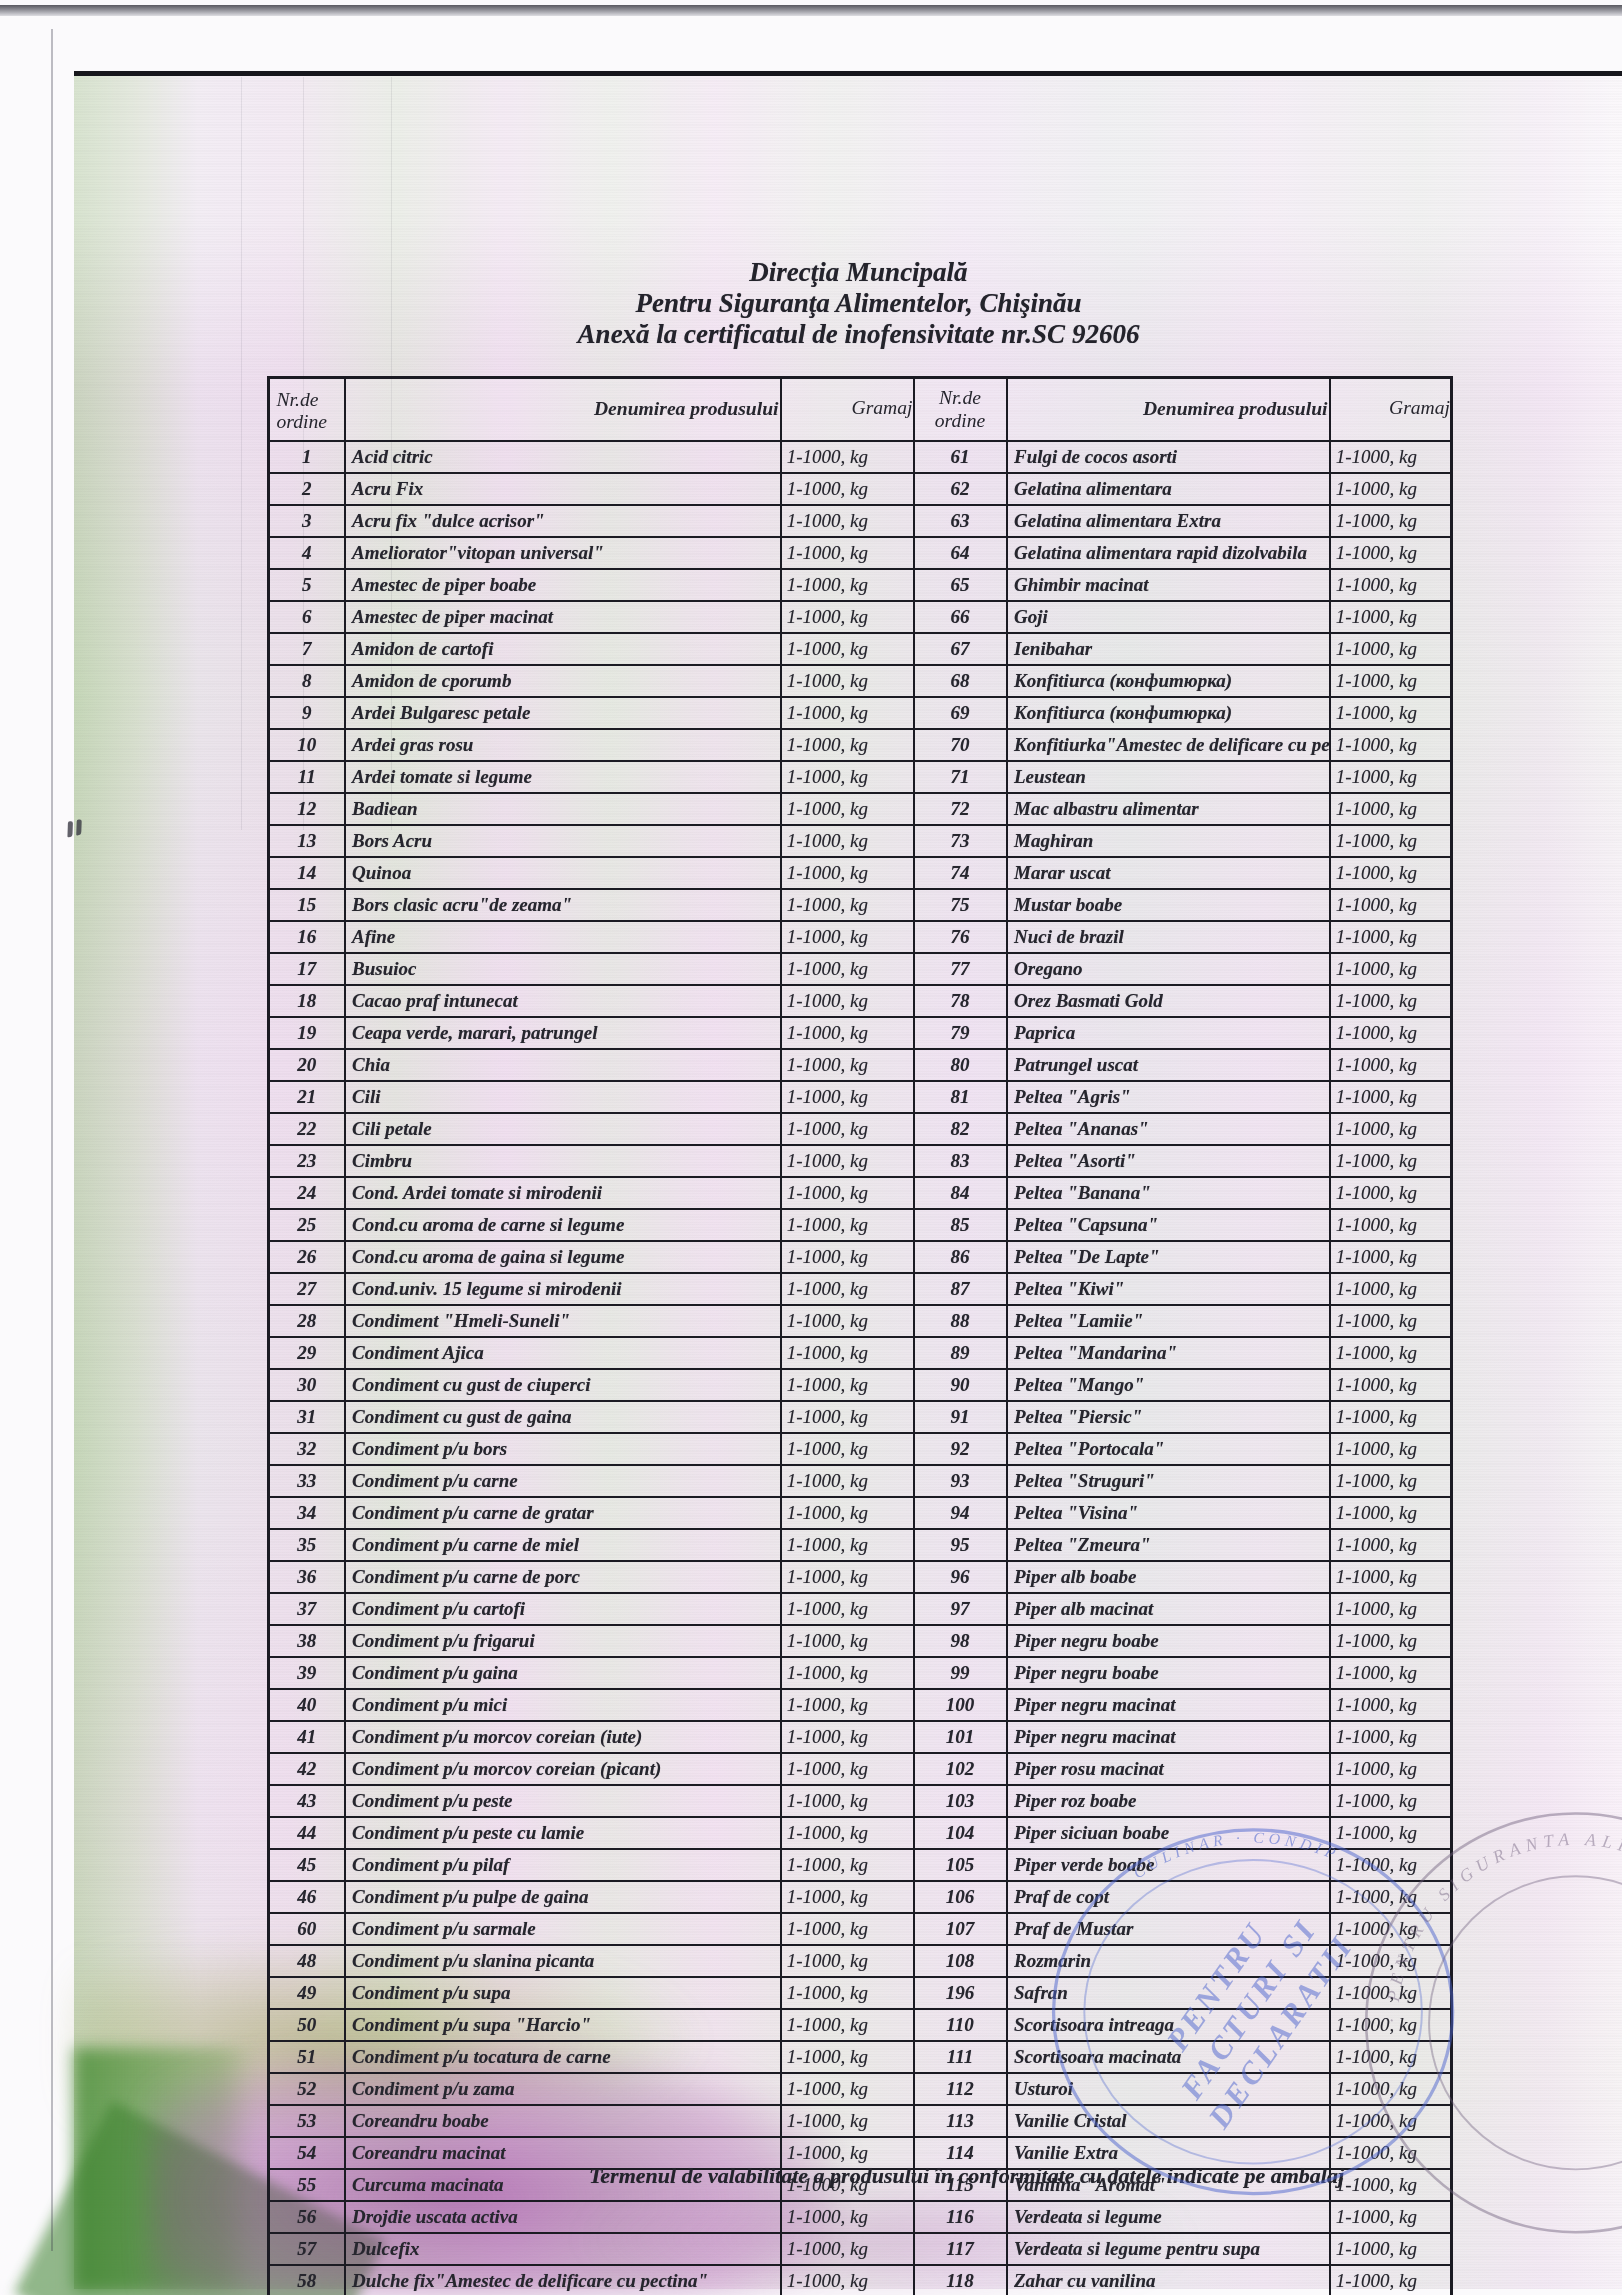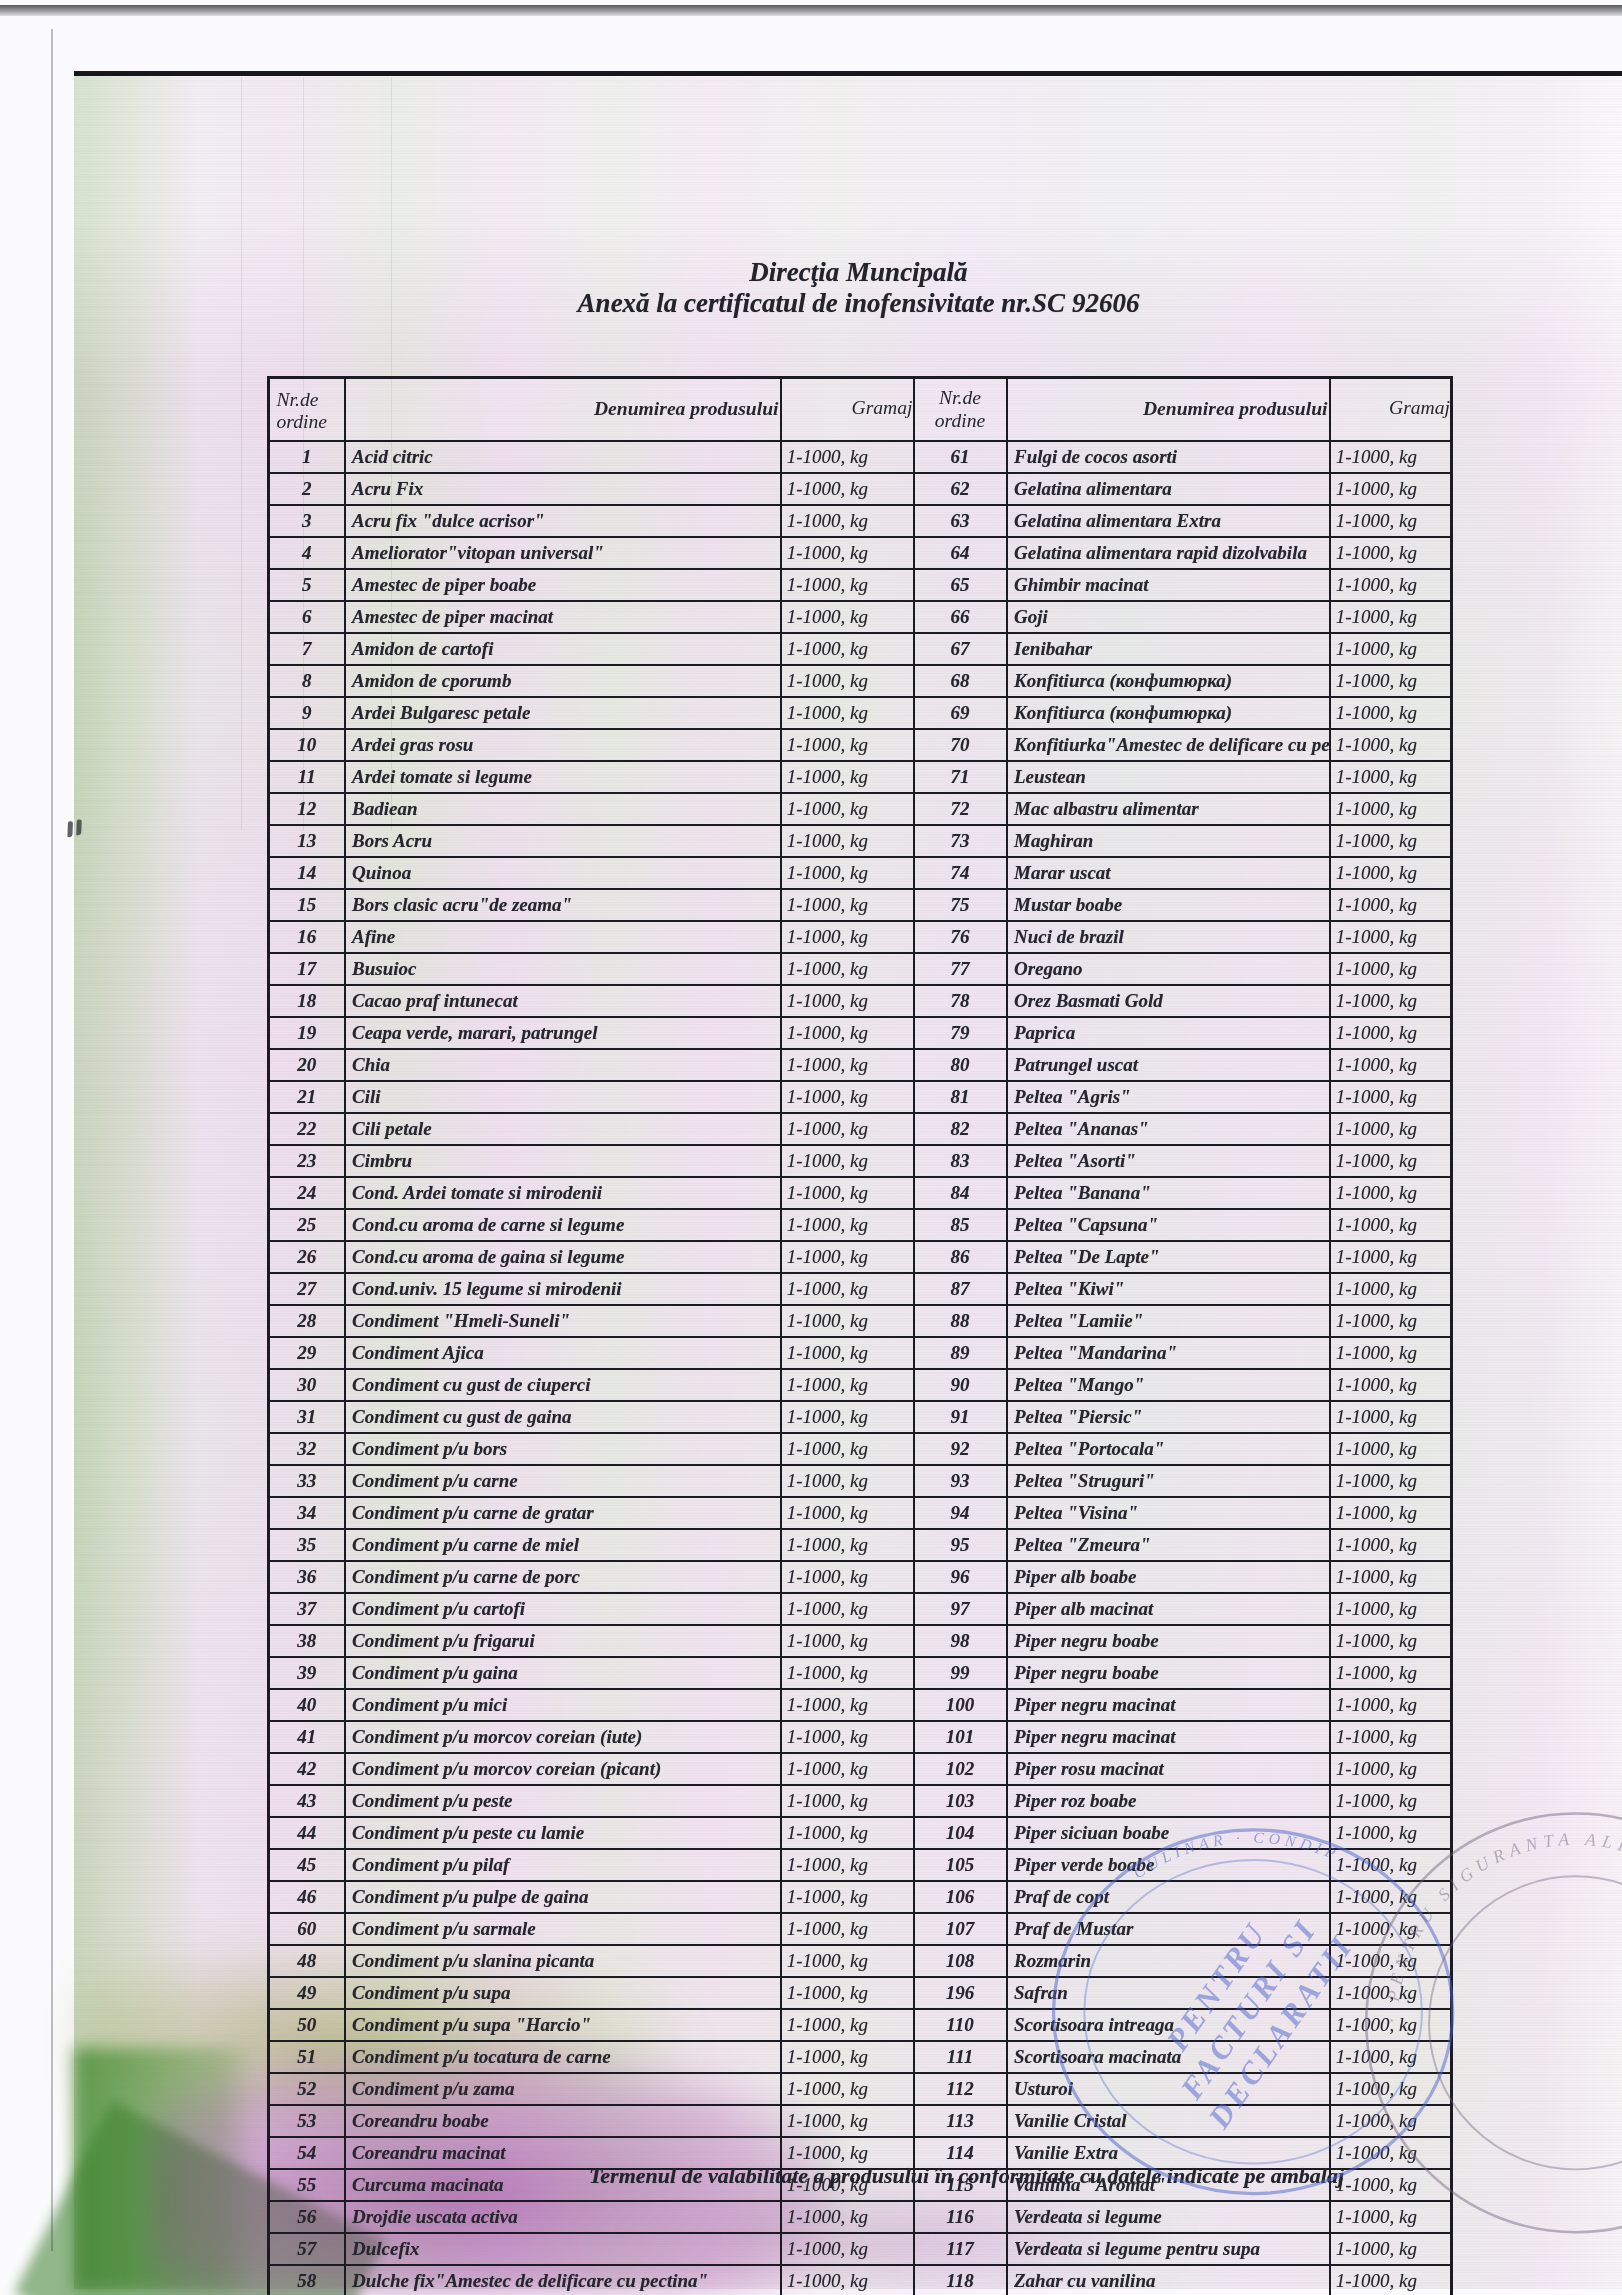--- a/index.html
+++ b/index.html
@@ -85,20 +85,21 @@
   <div class="blob blob-purple2"></div>
   <div class="doc-top-line"></div>
   <div class="left-margin-line"></div>
   <div class="streak" style="left:241px;"></div>
   <div class="streak" style="left:303px;"></div>
   <div class="streak" style="left:391px;"></div>
   <div class="ink-mark"></div>
 
   <div class="title-block">
     <div>Direcţia Muncipală</div>
+    <div>Pentru Siguranţa Alimentelor, Chişinău</div>
     <div>Anexă la certificatul de inofensivitate nr.SC 92606</div>
   </div>
 
   <table class="products">
     <colgroup>
       <col style="width:76px">
         <col style="width:436px">
         <col style="width:133px">
       <col style="width:93px">
         <col style="width:323px">

